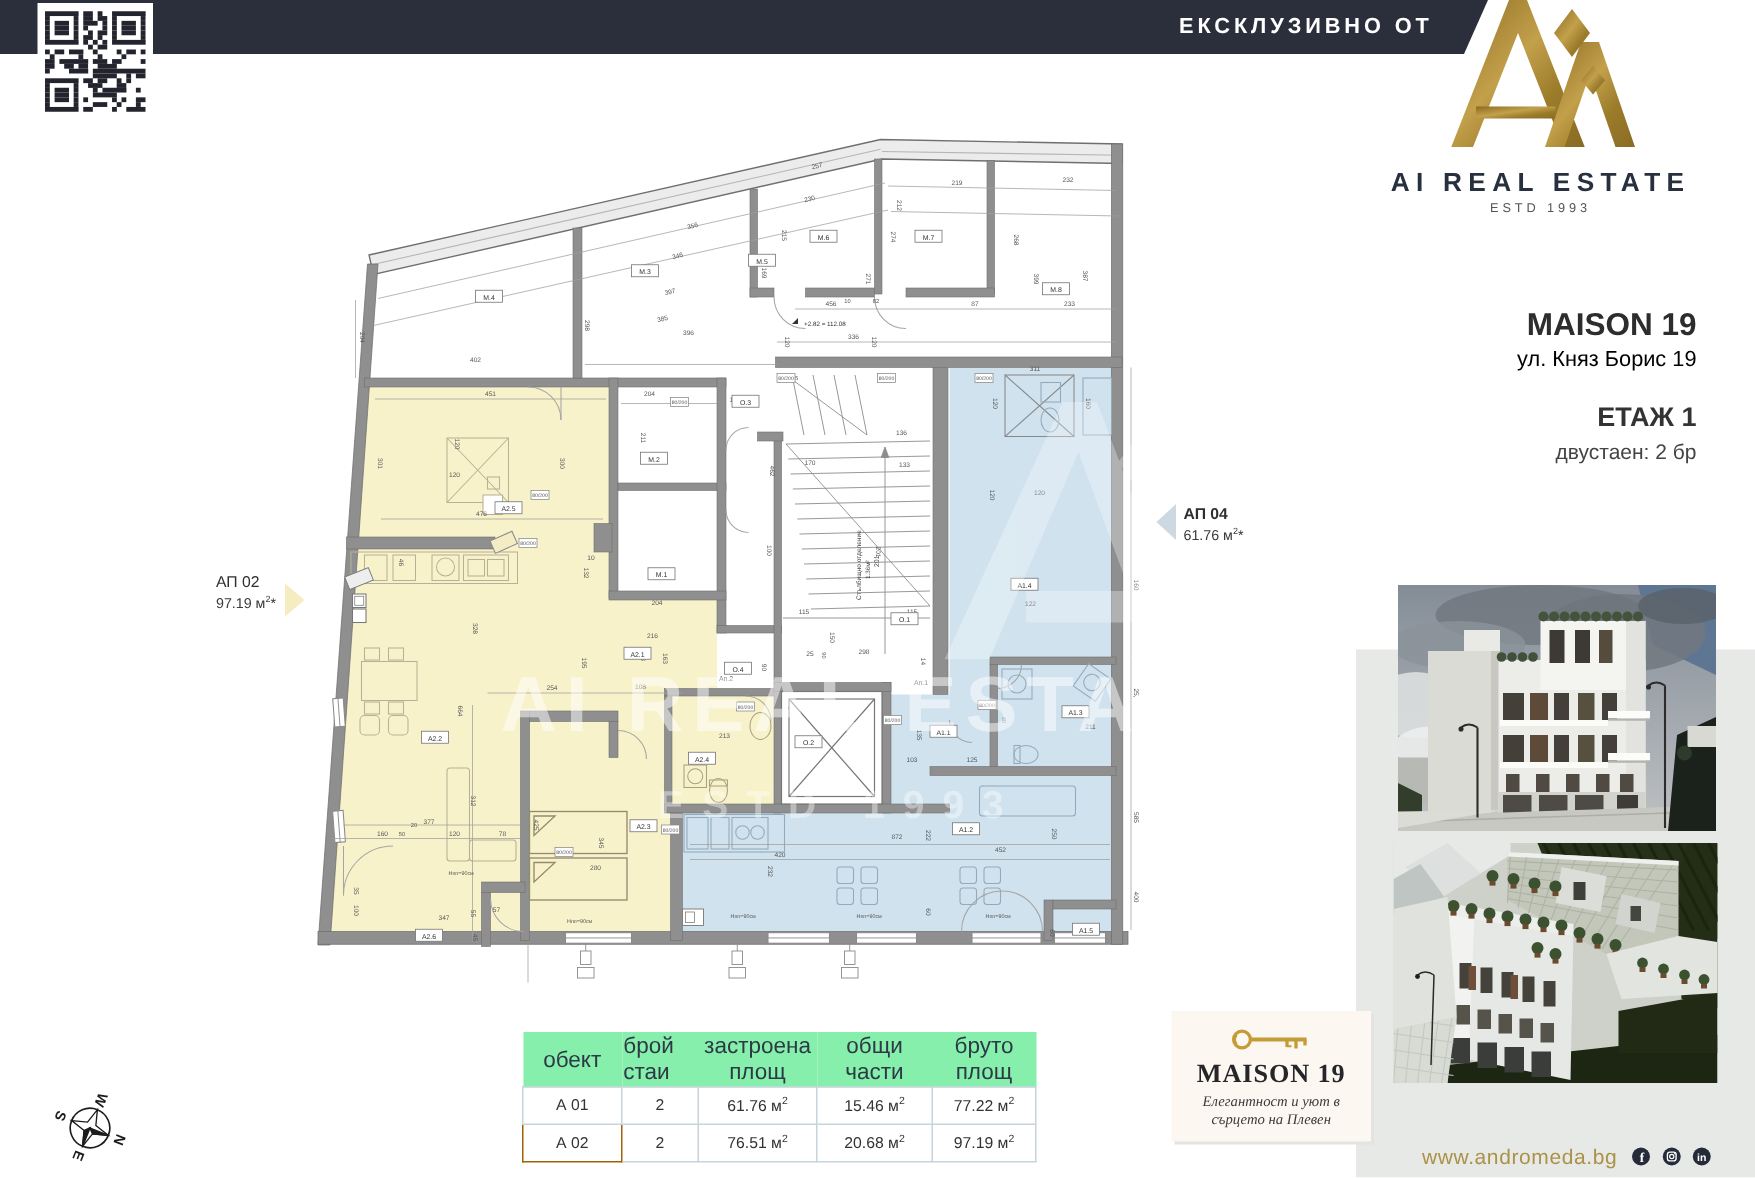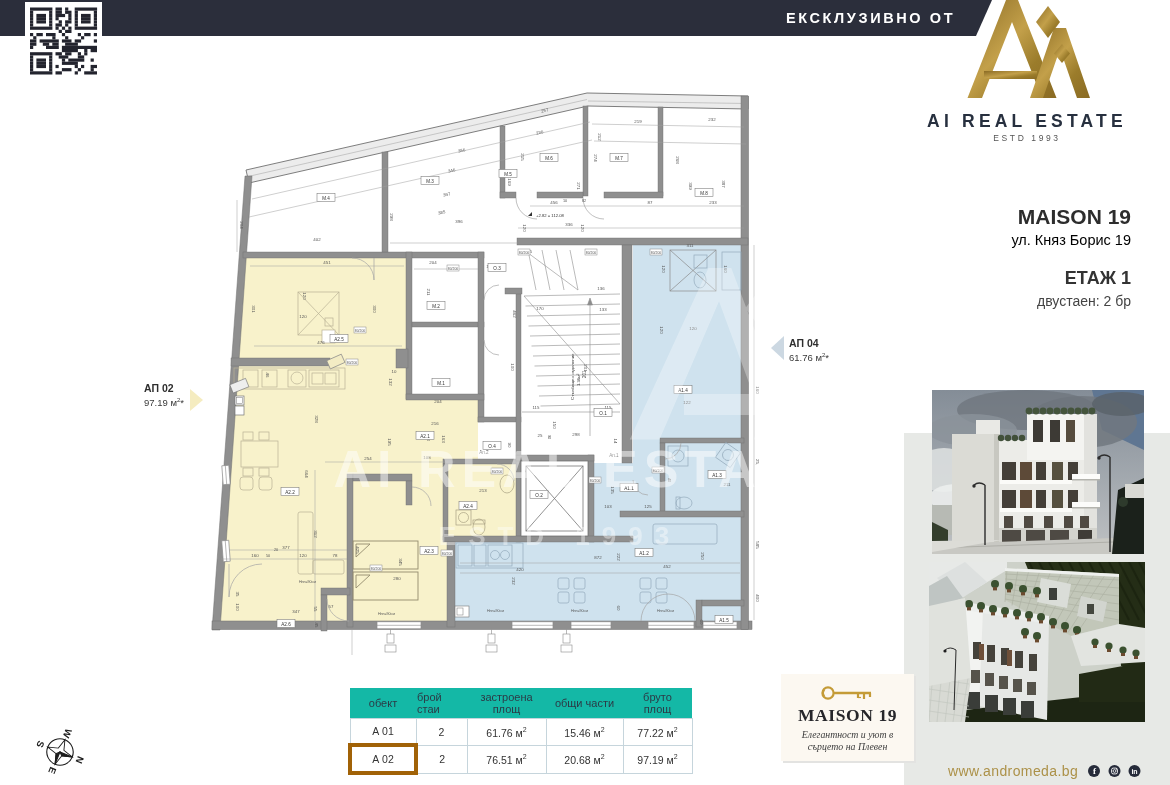--- a/index.html
+++ b/index.html
@@ -943,36 +943,36 @@
 
 <div class="abs" style="left:781px;top:705px;width:133px;text-align:center;font-family:'Liberation Serif',serif;
  font-size:17.5px;font-weight:bold;color:#26262a;letter-spacing:0.6px;">MAISON 19</div>
 
 <div class="abs" style="left:781px;top:729px;width:133px;text-align:center;font-family:'Liberation Serif',serif;
  font-style:italic;font-size:9.8px;color:#3c3c3c;line-height:11.5px;">Елегантност и уют в<br>сърцето на Плевен</div>
 
 <div class="abs" style="left:348px;top:688px;">
 <table style="border-collapse:collapse;font-family:'Liberation Sans',sans-serif;">
 <tbody>
-        <tr style="background:#14b8a6;color:#2c3a46;font-size:11px;">
+        <tr style="background:#86efac;color:#2c3a46;font-size:15px;">
 <td style="width:64px;height:28px;text-align:center;">обект</td>
 <td style="width:49px;text-align:left;">брой<br>стаи</td>
 <td style="width:77px;text-align:center;">застроена<br>площ</td>
 <td style="width:75px;text-align:center;">общи части</td>
 <td style="width:67px;text-align:center;">бруто<br>площ</td>
         </tr>
 <tr style="font-size:10.5px;color:#333;">
 <td style="height:22px;text-align:center;border:1px solid #c6d5dc;">А 01</td>
 <td style="text-align:center;border:1px solid #c6d5dc;">2</td>
 <td style="text-align:center;border:1px solid #c6d5dc;">61.76 м<sup style="font-size:7px;">2</sup></td>
 <td style="text-align:center;border:1px solid #c6d5dc;">15.46 м<sup style="font-size:7px;">2</sup></td>
 <td style="text-align:center;border:1px solid #c6d5dc;">77.22 м<sup style="font-size:7px;">2</sup></td>
         </tr>
 <tr style="font-size:10.5px;color:#333;">
-<td style="height:22px;text-align:center;border:4px solid #a16207;">А 02</td>
+<td style="height:22px;text-align:center;border:1px solid #a16207;">А 02</td>
 <td style="text-align:center;border:1px solid #c6d5dc;">2</td>
 <td style="text-align:center;border:1px solid #c6d5dc;">76.51 м<sup style="font-size:7px;">2</sup></td>
 <td style="text-align:center;border:1px solid #c6d5dc;">20.68 м<sup style="font-size:7px;">2</sup></td>
 <td style="text-align:center;border:1px solid #c6d5dc;">97.19 м<sup style="font-size:7px;">2</sup></td>
         </tr>
 </tbody>
     </table>
   </div>
 
 <svg class="abs" style="left:20px;top:712px;" width="80" height="73" viewBox="0 0 80 73">
@@ -984,21 +984,21 @@
 <g fill="#1c1c1c" stroke="none" font-family="Liberation Sans,sans-serif" font-size="9.5" font-weight="bold" text-anchor="middle">
 <text x="40" y="22">N</text>
         <text x="60" y="43.5">E</text>
         <text x="40" y="64.5">S</text>
         <text x="20" y="43.5">W</text>
 </g>
     </g>
   </svg>
 
 <div class="abs" style="left:144px;top:382px;line-height:12px;">
-<div style="font-size:10.5px;font-weight:bold;color:#2e2e2e;">АП 02</div>
+<div style="font-size:10.5px;font-weight:normal;color:#2e2e2e;">АП 02</div>
 <div style="font-size:9.5px;color:#3a3a3a;">97.19 м<sup style="font-size:6px;">2</sup>*</div>
   </div>
 
 <div class="abs" style="left:190px;top:389px;width:0;height:0;border-top:11px solid transparent;
  border-bottom:11px solid transparent;border-left:13px solid #f5ecc0;"></div>
 
 <div class="abs" style="left:789px;top:337px;line-height:12px;">
 <div style="font-size:10.5px;font-weight:bold;color:#2e2e2e;">АП 04</div>
 <div style="font-size:9.5px;color:#3a3a3a;">61.76 м<sup style="font-size:6px;">2</sup>*</div>
   </div>

